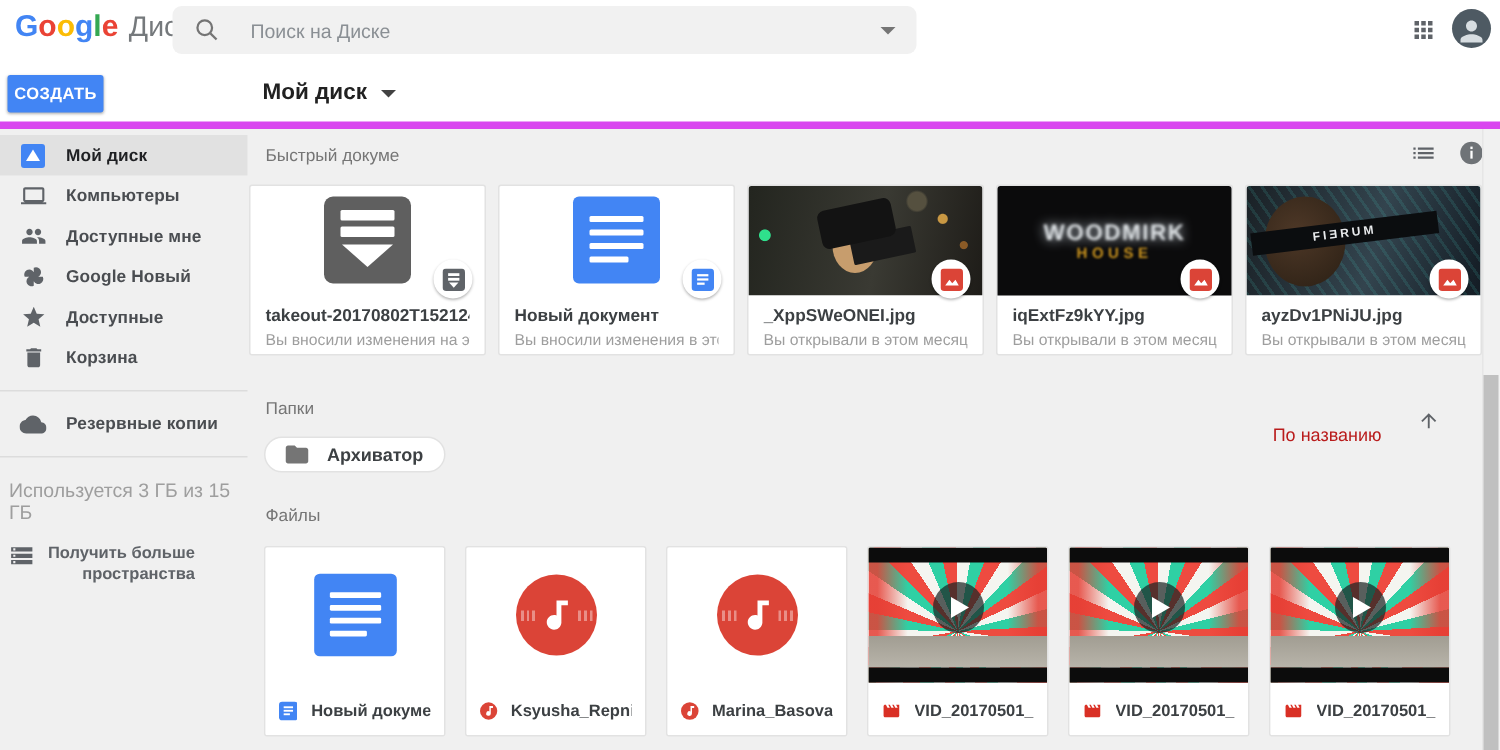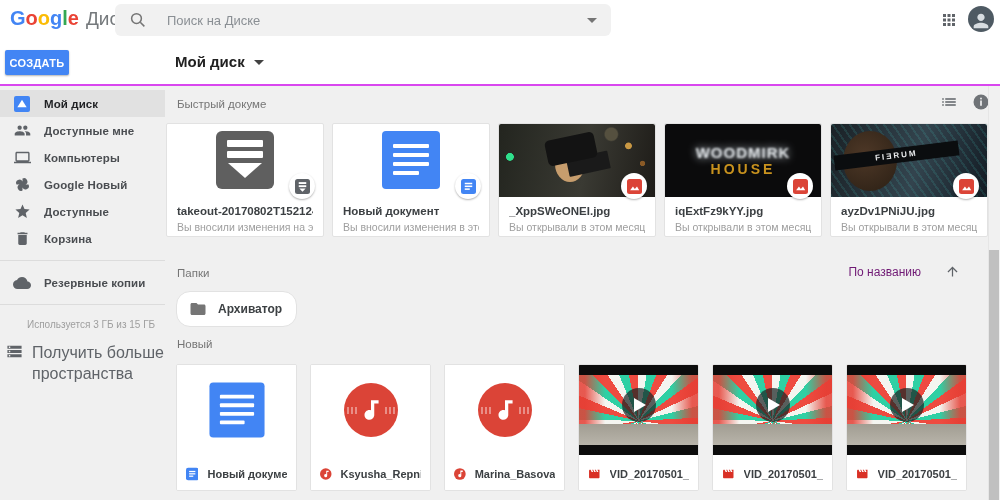--- a/index.html
+++ b/index.html
@@ -21,46 +21,46 @@
   .searchbar input::placeholder { color:#8a8f94; }
   .caret-down { width:0; height:0; border-left:5px solid transparent; border-right:5px solid transparent;
                 border-top:5px solid #757575; }
   .iconbtn { position:absolute; width:22px; height:22px; display:flex; align-items:center; justify-content:center; }
   .apps-btn { left:938px; top:9px; }
   .avatar { position:absolute; left:968px; top:6px; width:26px; height:26px; border-radius:50%;
             background:#4e5a63; display:flex; align-items:flex-end; justify-content:center; overflow:hidden; }
 
   
   .subbar { position:absolute; top:40px; left:0; right:0; height:46px; background:#fff;
-            border-bottom:2px solid #d946ef; z-index:4; }
+            border-bottom:5px solid #d946ef; z-index:4; }
   .create-btn { position:absolute; left:5px; top:10px; width:64px; height:25px; background:#4285f4;
                 color:#fff; font-size:11px; font-weight:bold; border:none; border-radius:2px;
                 box-shadow:0 1px 2px rgba(0,0,0,.3); letter-spacing:.3px; font-family:"Liberation Sans",sans-serif; }
   .view-title { position:absolute; left:175px; top:13px; font-size:15px; font-weight:bold; color:#212121;
                 display:flex; align-items:center; gap:9px; }
   .view-title .caret-down { border-top-color:#424242; margin-top:2px; }
   .listview-btn { left:938px; top:51px; } .info-btn { left:970px; top:51px; }
 
   
   .sidebar { position:absolute; top:86px; left:0; width:165px; bottom:0; padding-top:4px; }
   .nav-item { height:27px; display:flex; align-items:center; padding-left:13px; gap:13px;
               font-size:11.5px; font-weight:bold; color:#4a4d51; letter-spacing:.1px; }
   .nav-item.selected { background:#e1e1e1; color:#1f2023; }
   .nav-item .nicon { width:18px; height:18px; flex:none; display:flex; align-items:center; justify-content:center; }
   .nav-divider { height:1px; background:#dcdcdc; margin:8px 0; }
-  .storage-text { padding:6px 0 0 27px; font-size:10px; color:#9e9e9e; }
+  .storage-text { padding:6px 0 0 6px; font-size:13px; color:#9e9e9e; }
   .upgrade { display:flex; gap:9px; padding:13px 0 0 6px; align-items:flex-start; }
-  .upgrade-text { font-size:16px; font-weight:normal; color:#5f6368; line-height:1.3; }
+  .upgrade-text { font-size:11px; font-weight:bold; color:#5f6368; line-height:1.3;text-align:right; }
 
   
   .main { position:absolute; left:165px; top:86px; right:0; bottom:0; }
   .section-label { position:absolute; font-size:11.5px; color:#757575; }
   .lbl-qa { left:12px; top:12px; } .lbl-folders { left:12px; top:181px; } .lbl-files { left:12px; top:252px; }
   .sort { position:absolute; right:40px; top:178px; display:flex; align-items:center; gap:24px; }
-  .sort-label { font-size:12px; color:#701a75; }
+  .sort-label { font-size:12px; color:#b91c1c;margin-top:19px; }
 
   
   .qa-row { position:absolute; left:1px; top:37px; display:flex; gap:8px; }
   .qa-card { width:158px; height:114px; background:#fff; border:1px solid #e2e2e2; border-radius:2px; position:relative; }
   .qa-art { height:73px; position:relative; overflow:hidden; border-radius:2px 2px 0 0; }
   .qa-meta { padding:8px 10px 0; }
   .qa-title { font-size:11.5px; font-weight:bold; color:#3c4043; white-space:nowrap; overflow:hidden; }
   .qa-sub { font-size:10.5px; color:#9e9e9e; margin-top:4px; white-space:nowrap; overflow:hidden; }
   .badge { position:absolute; right:8px; top:49px; width:26px; height:26px; background:#fff; border-radius:50%;
            box-shadow:0 1px 2px rgba(0,0,0,.3); display:flex; align-items:center; justify-content:center; z-index:2; }
@@ -81,32 +81,32 @@
       radial-gradient(circle 5px at 83% 30%, #c99843 60%, rgba(0,0,0,0) 75%),
       radial-gradient(circle 4px at 92% 54%, #8a5a26 60%, rgba(0,0,0,0) 75%),
       radial-gradient(circle 10px at 72% 14%, #55503f 60%, rgba(0,0,0,0) 75%),
       linear-gradient(100deg,#23251f,#3a3a33 55%,#1e1c18); }
   .art-xpp .face { position:absolute; left:36%; top:30%; width:30px; height:36px; border-radius:50%; background:#c79d6d; }
   .art-xpp .headset { position:absolute; left:30%; top:16%; width:50px; height:26px; border-radius:5px;
                       background:#131313; transform:rotate(-12deg); box-shadow:14px 18px 0 -4px #1a1a1a; }
   .art-wood { background:#0b0b0c; display:flex; flex-direction:column; align-items:center; justify-content:center; }
   .wood-l1 { font-size:15px; font-weight:bold; color:#dfe3e6; letter-spacing:1px; filter:blur(1.2px);
              text-shadow:0 0 8px rgba(215,225,235,.9); }
-  .wood-l2 { font-size:14px; font-weight:bold; color:#c8921e; letter-spacing:3px; filter:blur(.7px); }
+  .wood-l2 { font-size:10px; font-weight:bold; color:#c8921e; letter-spacing:3px; filter:blur(.7px); }
   .art-ayz { background:
       repeating-linear-gradient(55deg, rgba(70,200,190,.14) 0 2px, rgba(0,0,0,0) 2px 7px),
       linear-gradient(105deg,#1a2126,#33444e 55%,#131c24); }
   .art-ayz .head { position:absolute; left:8%; top:10%; width:54px; height:60px; border-radius:50%;
                    background:radial-gradient(circle at 40% 40%, #4e3827, #2a1f14); }
   .art-ayz .strap { position:absolute; left:2%; top:33%; width:80%; height:15px; background:#0b0d0f;
                     transform:rotate(-7deg); display:flex; align-items:center; justify-content:center; }
   .art-ayz .strap span { color:#e8eaec; font-size:8px; font-weight:bold; letter-spacing:2px; }
 
   
-  .folder-card { position:absolute; left:11px; top:205px; width:121px; height:36px; background:#fff;
+  .folder-card { position:absolute; left:11px; top:205px; width:121px; height:24px; background:#fff;
                  border:1px solid #e2e2e2; border-radius:14px; display:flex; align-items:center; gap:11px;
                  padding-left:12px; font-size:12px; font-weight:bold; color:#3c4043; }
 
   
   .files-row { position:absolute; left:11px; top:278px; display:flex; gap:13px; }
   .file-card { width:121px; height:127px; background:#fff; border:1px solid #e2e2e2; border-radius:2px; overflow:hidden; }
   .file-art { height:90px; position:relative; display:flex; align-items:center; justify-content:center; background:#fff; }
   .file-meta { height:37px; display:flex; align-items:center; gap:9px; padding:0 9px; background:#fff; }
   .file-name { font-size:11px; font-weight:bold; color:#3c4043; white-space:nowrap; overflow:hidden; }
   .file-art .doc-icon { transform:scale(.95); }
@@ -198,32 +198,32 @@
         <svg width="16" height="16" viewBox="0 0 24 24">
             <rect width="24" height="24" rx="3" fill="#4285f4"></rect>
             <path d="M12 5.5 19 17H5z" fill="#fff"></path>
           </svg>
       </span>
       <span>Мой диск</span>
     </div>
     <div class="nav-item">
       <span class="nicon">
         <svg width="17" height="17" viewBox="0 0 24 24">
+            <path fill="#5f6368" d="M20 18c1.1 0 2-.9 2-2V6c0-1.1-.9-2-2-2H4c-1.1 0-2 .9-2 2v10c0 1.1.9 2 2 2H0v2h24v-2h-4zM4 6h16v10H4V6z"></path>
+          </svg>
+      </span>
+      <span>Компьютеры</span>
+    </div>
+    <div class="nav-item">
+      <span class="nicon">
+        <svg width="17" height="17" viewBox="0 0 24 24">
             <path fill="#5f6368" d="M16 11c1.66 0 2.99-1.34 2.99-3S17.66 5 16 5c-1.66 0-3 1.34-3 3s1.34 3 3 3zm-8 0c1.66 0 2.99-1.34 2.99-3S9.66 5 8 5C6.34 5 5 6.34 5 8s1.34 3 3 3zm0 2c-2.33 0-7 1.17-7 3.5V19h14v-2.5c0-2.33-4.67-3.5-7-3.5zm8 0c-.29 0-.62.02-.97.05 1.16.84 1.97 1.97 1.97 3.45V19h6v-2.5c0-2.33-4.67-3.5-7-3.5z"></path>
           </svg>
       </span>
       <span>Доступные мне</span>
-    </div>
-    <div class="nav-item">
-      <span class="nicon">
-        <svg width="17" height="17" viewBox="0 0 24 24">
-            <path fill="#5f6368" d="M20 18c1.1 0 2-.9 2-2V6c0-1.1-.9-2-2-2H4c-1.1 0-2 .9-2 2v10c0 1.1.9 2 2 2H0v2h24v-2h-4zM4 6h16v10H4V6z"></path>
-          </svg>
-      </span>
-      <span>Компьютеры</span>
     </div>
     <div class="nav-item">
       <span class="nicon">
         <svg width="17" height="17" viewBox="0 0 24 24">
             <path fill="#5f6368" d="M12 12H3.5A4.25 4.25 0 0 1 12 7.75V12zm0 0v8.5A4.25 4.25 0 0 1 7.75 12H12zm0 0h8.5A4.25 4.25 0 0 1 12 16.25V12zm0 0V3.5A4.25 4.25 0 0 1 16.25 12H12z"></path>
           </svg>
       </span>
       <span>Google Новый</span>
     </div>
     <div class="nav-item">
@@ -385,21 +385,21 @@
       </svg>
     </div>
 
     <div class="folder-card">
       <svg width="18" height="18" viewBox="0 0 24 24">
         <path fill="#757575" d="M10 4H4c-1.1 0-1.99.9-1.99 2L2 18c0 1.1.9 2 2 2h16c1.1 0 2-.9 2-2V8c0-1.1-.9-2-2-2h-8l-2-2z"></path>
       </svg>
       <span>Архиватор</span>
     </div>
 
-    <div class="section-label lbl-files">Новый</div>
+    <div class="section-label lbl-files">Файлы</div>
 
     <div class="files-row">
 
       <div class="file-card">
         <div class="file-art">
           <div class="doc-icon">
             <div class="doc-line"></div>
               <div class="doc-line"></div>
               <div class="doc-line"></div>
               <div class="doc-line short"></div>

